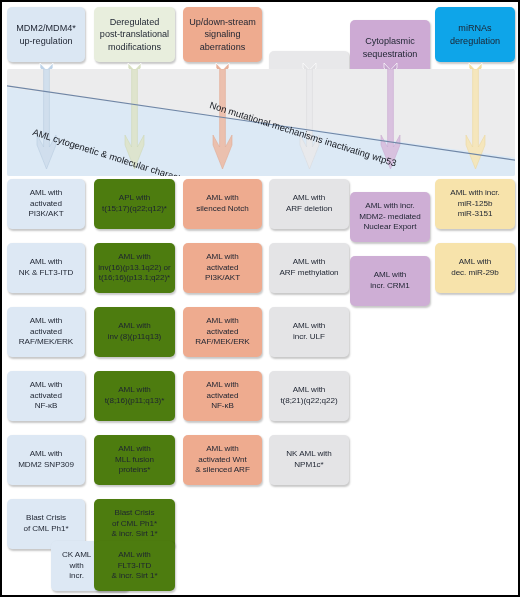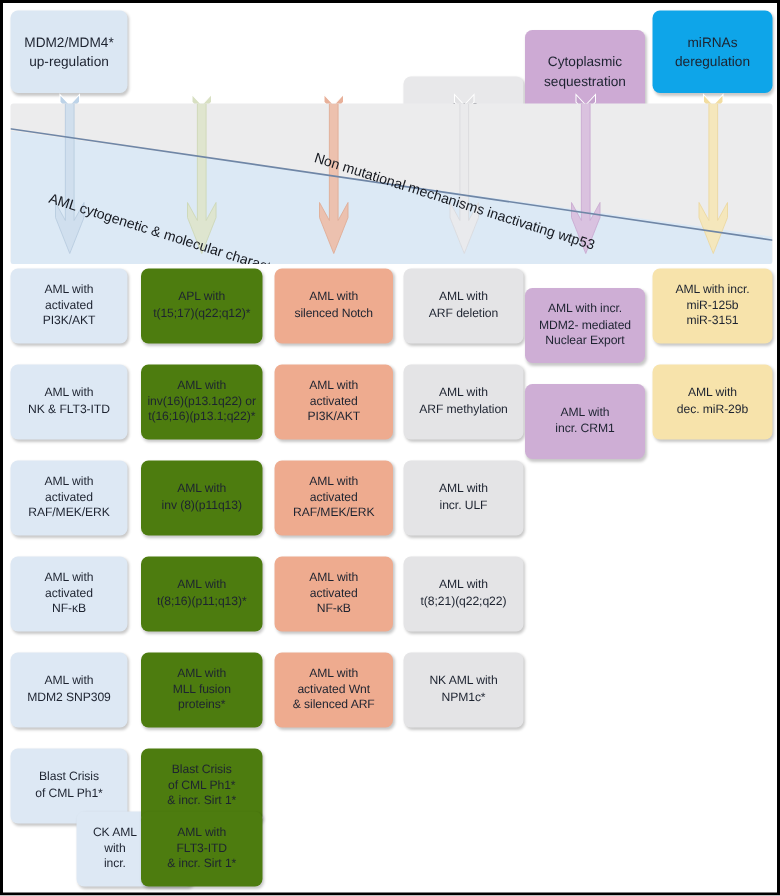--- a/index.html
+++ b/index.html
@@ -99,20 +99,26 @@
   .arrow-sm, .arrow-long{position:absolute;}
 </style>
 </head>
 <body>
 
 <div id="figure">
   <div class="canvas">
 
     <div class="box header c1" style="left:0px;top:0px;width:78px;height:55px;">MDM2/MDM4*
 up-regulation</div>
+    <div class="box header c2" style="left:87px;top:0px;width:81px;height:55px;">Deregulated
+post-translational
+modifications</div>
+    <div class="box header c3" style="left:176px;top:0px;width:79px;height:55px;">Up/down-stream
+signaling
+aberrations</div>
     <div class="box header c4" style="left:262px;top:0px;width:80px;height:55px;">ARF
 down-regulation</div>
     <div class="box header c5" style="left:343px;top:0px;width:80px;height:55px;">Cytoplasmic
 sequestration</div>
     <div class="box header c6" style="left:428px;top:0px;width:80px;height:55px;">miRNAs
 deregulation</div>
 
     <svg class="arrow-sm" style="left:31px;top:55px;" width="17" height="16" viewBox="0 0 17 16">
         <path d="M2 1 L8.5 8 L15 1 L15 6 L8.5 13 L2 6 Z" fill="#bdd3e8" stroke="#fff" stroke-width="0.7"></path>
       </svg>

